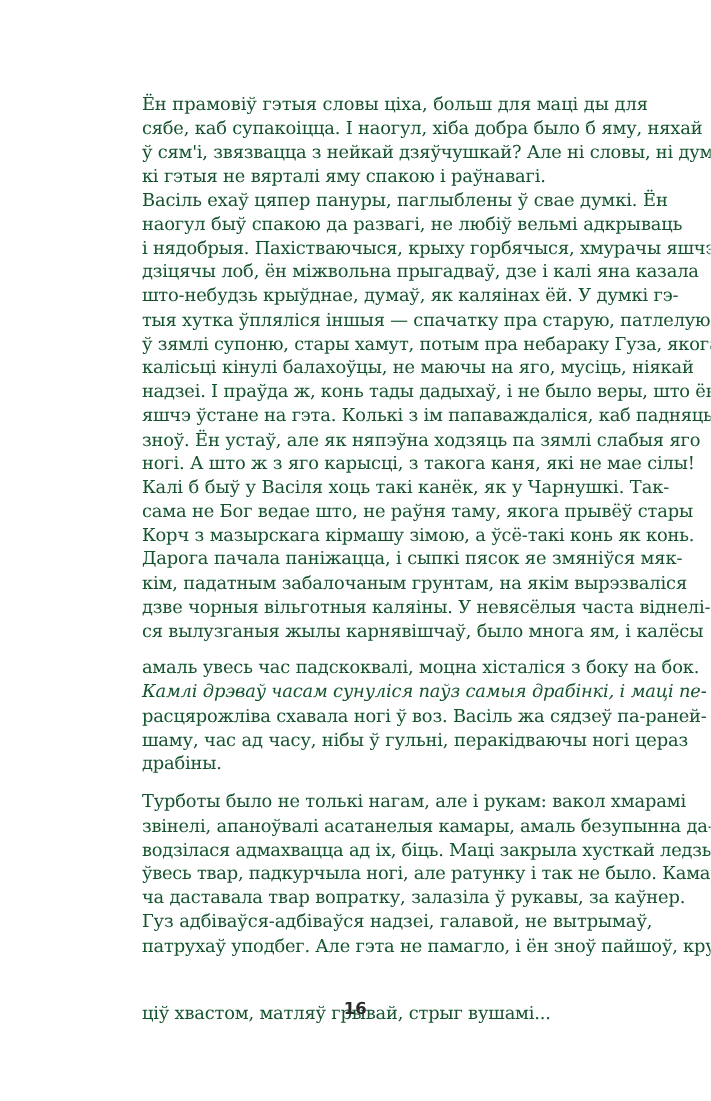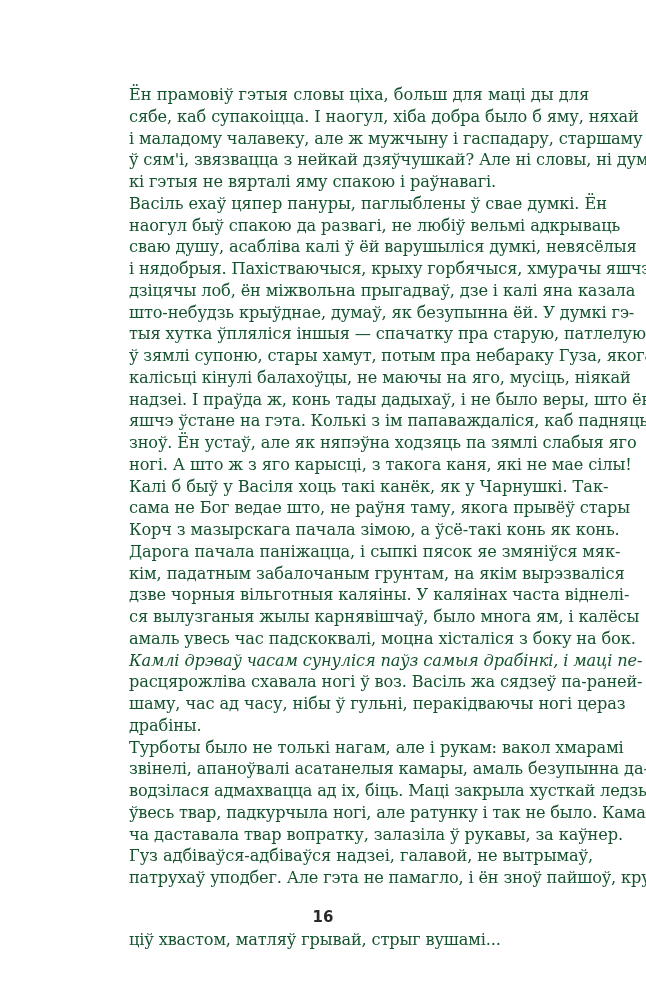--- a/index.html
+++ b/index.html
@@ -36,57 +36,55 @@
       color: #2a2a2a;
     }
   </style>
 </head>
 <body>
 
 <div class="page">
   <div class="para">
     <span class="line first" style="white-space: nowrap; letter-spacing: -0.0237885px;">Ён прамовіў гэтыя словы ціха, больш для маці ды для</span>
     <span class="line" style="white-space: nowrap; letter-spacing: -0.141697px;">сябе, каб супакоіцца. І наогул, хіба добра было б яму, няхай</span>
-    <span class="line" style="white-space: nowrap; letter-spacing: -0.149451px;">і маладому чалавеку, але ж мужчыну і гаспадару, старшаму</span>
     <span class="line" style="white-space: nowrap; letter-spacing: -0.173882px;">ў сям'і, звязвацца з нейкай дзяўчушкай? Але ні словы, ні дум-</span>
     <span class="line last" style="white-space: nowrap;">кі гэтыя не вярталі яму спакою і раўнавагі.</span>
   </div>
   <div class="para">
     <span class="line first" style="white-space: nowrap; letter-spacing: -0.0734177px;">Васіль ехаў цяпер пануры, паглыблены ў свае думкі. Ён</span>
     <span class="line" style="white-space: nowrap; letter-spacing: -0.105344px;">наогул быў спакою да развагі, не любіў вельмі адкрываць</span>
-    <span class="line" style="white-space: nowrap; letter-spacing: -0.137778px;">сваю душу, асабліва калі ў ёй варушыліся думкі, невясёлыя</span>
     <span class="line" style="white-space: nowrap; letter-spacing: -0.166486px;">і нядобрыя. Пахістваючыся, крыху горбячыся, хмурачы яшчэ</span>
     <span class="line" style="white-space: nowrap; letter-spacing: -0.133829px;">дзіцячы лоб, ён міжвольна прыгадваў, дзе і калі яна казала</span>
-    <span class="line" style="white-space: nowrap; letter-spacing: -0.129851px;">што-небудзь крыўднае, думаў, як безупынна ёй. У думкі гэ-</span>
+    <span class="line" style="white-space: nowrap; letter-spacing: -0.129851px;">што-небудзь крыўднае, думаў, як каляінах ёй. У думкі гэ-</span>
     <span class="line" style="white-space: nowrap; letter-spacing: -0.157091px;">тыя хутка ўпляліся іншыя — спачатку пра старую, патлелую</span>
     <span class="line" style="white-space: nowrap; letter-spacing: -0.173882px;">ў зямлі супоню, стары хамут, потым пра небараку Гуза, якога</span>
     <span class="line" style="white-space: nowrap; letter-spacing: -0.123827px;">калісьці кінулі балахоўцы, не маючы на яго, мусіць, ніякай</span>
     <span class="line" style="white-space: nowrap; letter-spacing: -0.170197px;">надзеі. І праўда ж, конь тады дадыхаў, і не было веры, што ён</span>
     <span class="line" style="white-space: nowrap; letter-spacing: -0.157091px;">яшчэ ўстане на гэта. Колькі з ім папаваждаліся, каб падняць</span>
     <span class="line" style="white-space: nowrap; letter-spacing: -0.137778px;">зноў. Ён устаў, але як няпэўна ходзяць па зямлі слабыя яго</span>
     <span class="line last" style="white-space: nowrap; letter-spacing: -0.125843px;">ногі. А што ж з яго карысці, з такога каня, які не мае сілы!</span>
   </div>
   <div class="para">
     <span class="line first" style="white-space: nowrap; letter-spacing: -0.0757895px;">Калі б быў у Васіля хоць такі канёк, як у Чарнушкі. Так-</span>
     <span class="line" style="white-space: nowrap; letter-spacing: -0.121805px;">сама не Бог ведае што, не раўня таму, якога прывёў стары</span>
-    <span class="line" style="white-space: nowrap; letter-spacing: -0.125843px;">Корч з мазырскага пачала зімою, а ўсё-такі конь як конь.</span>
+    <span class="line" style="white-space: nowrap; letter-spacing: -0.125843px;">Корч з мазырскага кірмашу зімою, а ўсё-такі конь як конь.</span>
   </div>
   <div class="para">
     <span class="line first" style="white-space: nowrap; letter-spacing: -0.107975px;">Дарога пачала паніжацца, і сыпкі пясок яе змяніўся мяк-</span>
     <span class="line" style="white-space: nowrap; letter-spacing: -0.109506px;">кім, падатным забалочаным грунтам, на якім вырэзваліся</span>
-    <span class="line" style="white-space: nowrap; letter-spacing: -0.121805px;">дзве чорныя вільготныя каляіны. У каляінах часта віднелі-</span>
+    <span class="line" style="white-space: nowrap; letter-spacing: -0.121805px;">дзве чорныя вільготныя каляіны. У невясёлыя часта віднелі-</span>
     <span class="line" style="white-space: nowrap; letter-spacing: -0.143646px;">ся вылузганыя жылы карнявішчаў, было многа ям, і калёсы</span>
-    <span class="line" style="white-space: nowrap; letter-spacing: -0.135807px;">амаль увесь час падскоквалі, моцна хісталіся з боку на бок.</span>
+    <span class="line" style="white-space: nowrap; letter-spacing: -0.135807px; margin-top: 12px;">амаль увесь час падскоквалі, моцна хісталіся з боку на бок.</span>
     <span class="line" style="white-space: nowrap; letter-spacing: -0.141697px; font-style: italic;">Камлі дрэваў часам сунуліся паўз самыя драбінкі, і маці пе-</span>
     <span class="line" style="white-space: nowrap; letter-spacing: -0.151371px;">расцярожліва схавала ногі ў воз. Васіль жа сядзеў па-раней-</span>
     <span class="line" style="white-space: nowrap; letter-spacing: -0.111575px;">шаму, час ад часу, нібы ў гульні, перакідваючы ногі цераз</span>
     <span class="line last" style="white-space: nowrap;">драбіны.</span>
   </div>
   <div class="para">
-    <span class="line first" style="white-space: nowrap; letter-spacing: -0.116836px;">Турботы было не толькі нагам, але і рукам: вакол хмарамі</span>
+    <span class="line first" style="white-space: nowrap; letter-spacing: -0.116836px; margin-top: 13px;">Турботы было не толькі нагам, але і рукам: вакол хмарамі</span>
     <span class="line" style="white-space: nowrap; letter-spacing: -0.162749px;">звінелі, апаноўвалі асатанелыя камары, амаль безупынна да-</span>
     <span class="line" style="white-space: nowrap; letter-spacing: -0.209326px;">водзілася адмахвацца ад іх, біць. Маці закрыла хусткай ледзь не</span>
     <span class="line" style="white-space: nowrap; letter-spacing: -0.205893px;">ўвесь твар, падкурчыла ногі, але ратунку і так не было. Камарэ-</span>
     <span class="line last" style="white-space: nowrap; letter-spacing: -0.129851px;">ча даставала твар вопратку, залазіла ў рукавы, за каўнер.</span>
   </div>
   <div class="para">
     <span class="line first" style="white-space: nowrap; letter-spacing: -0.0734177px;">Гуз адбіваўся-адбіваўся надзеі, галавой, не вытрымаў,</span>
     <span class="line" style="white-space: nowrap; letter-spacing: -0.17754px;">патрухаў уподбег. Але гэта не памагло, і ён зноў пайшоў, кру-</span>
     <span class="line last" style="white-space: nowrap; margin-top: 40px;">ціў хвастом, матляў грывай, стрыг вушамі...</span>
   </div>

